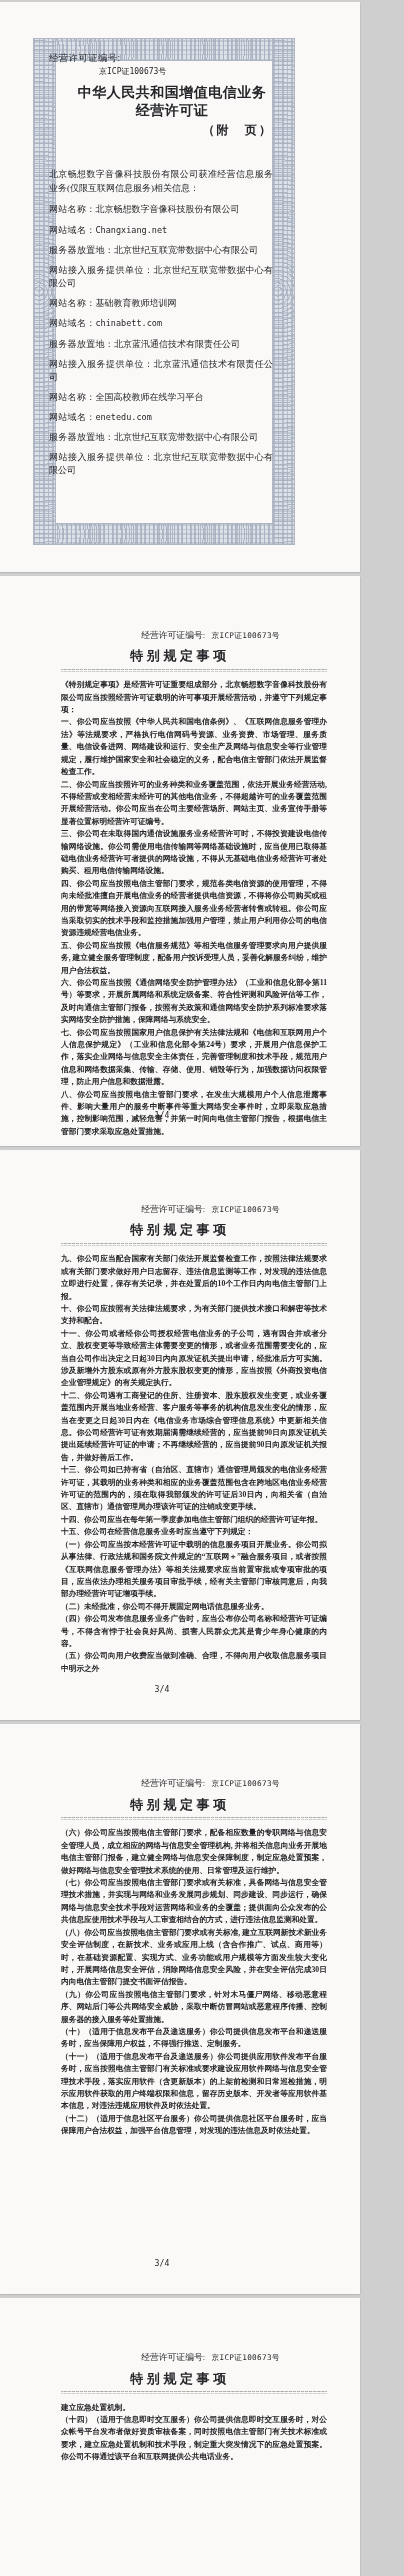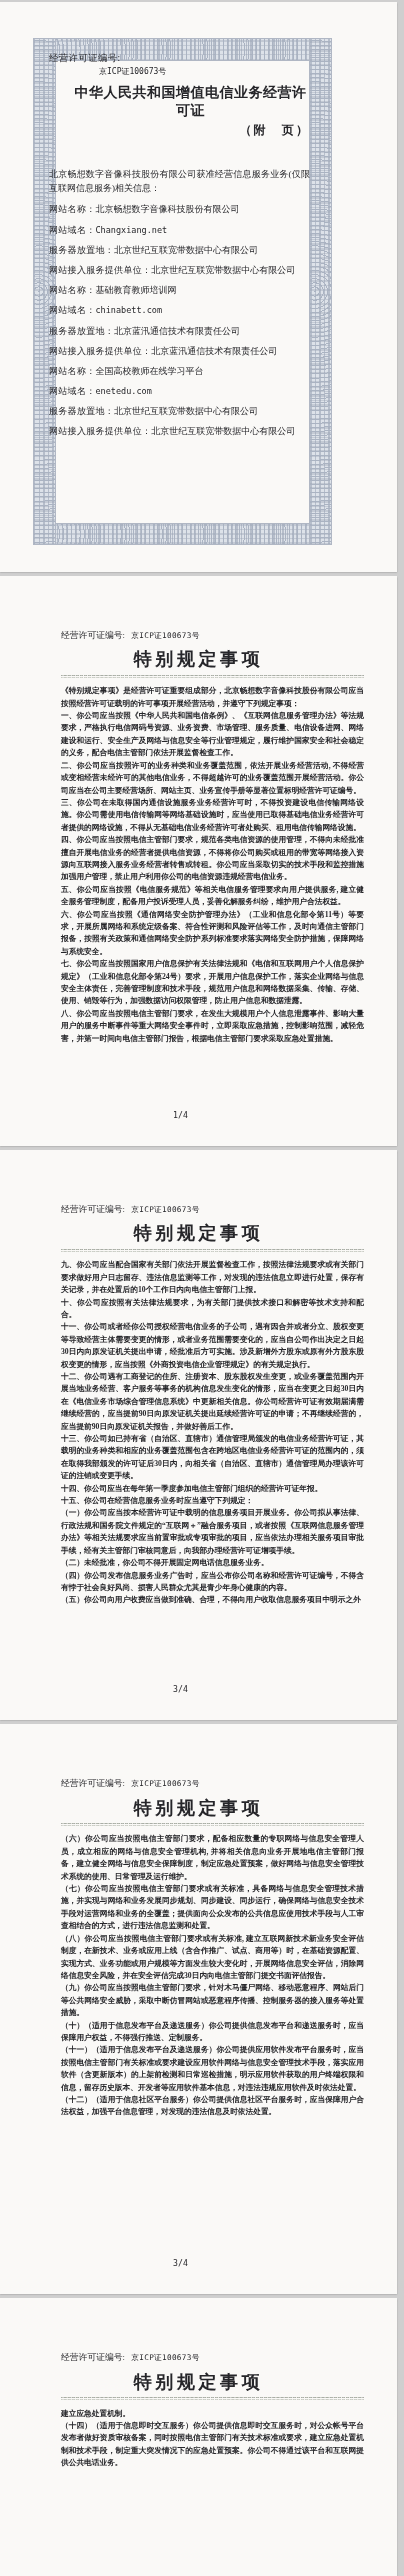--- a/index.html
+++ b/index.html
@@ -5,21 +5,21 @@
   html,body{margin:0;padding:0;}
   body{
     width:405px;
     background:#cfcfcf;
     font-family:"Liberation Serif","DejaVu Serif",serif;
     color:#26262a;
   }
   .stage{width:405px;padding:2.1px 0 5.7px 0;}
   .page{
     position:relative;
-    width:397px;height:570px;
+    width:360px;height:570px;
     background:#faf9f7;
     overflow:hidden;
     margin-bottom:4.1px;
     box-shadow:0 0.5px 1.5px rgba(0,0,0,.28);
   }
   
   .band{
     position:absolute;
     background-color:#dde2e9;
     background-image:
@@ -45,24 +45,24 @@
     text-align:right; font-size:12px; font-weight:bold; letter-spacing:2.1px; margin-top:3.1px;
   }
   .p1-intro{
     margin-top:29px; font-size:9px; line-height:13.4px; text-align:justify;
   }
   .entries{margin-top:8.2px;}
   .entry{font-size:9px; line-height:13px; margin-bottom:7.2px; text-align:justify;}
   .entry .lab{letter-spacing:0.3px;}
   .entry .val.mono{font-family:"DejaVu Sans Mono",monospace; font-size:8.5px;}
   
-  .a-header{margin:54px 0 0 61px; font-size:8.8px;}
+  .a-header{margin:54px 0 0 61px; font-size:8.8px;text-align:center;}
   .a-header .num{font-size:7.7px; margin-left:4.1px; font-family:"DejaVu Sans Mono",monospace; letter-spacing:0.3px;}
   .a-title{
-    text-align:center; font-size:18px; font-weight:bold; letter-spacing:3.6px; margin-top:5.2px;
+    text-align:center; font-size:13px; font-weight:bold; letter-spacing:3.6px; margin-top:5.2px;
   }
   .zigzag{
     height:3.1px; margin:3.6px 33px 0 61px;
     background-image:
       linear-gradient(135deg,#9aa096 25%,rgba(0,0,0,0) 25%),
       linear-gradient(225deg,#9aa096 25%,rgba(0,0,0,0) 25%),
       linear-gradient(315deg,#c2c6bd 25%,rgba(0,0,0,0) 25%),
       linear-gradient(45deg,#c2c6bd 25%,rgba(0,0,0,0) 25%);
     background-size:4.1px 3.1px;
     opacity:.85;

